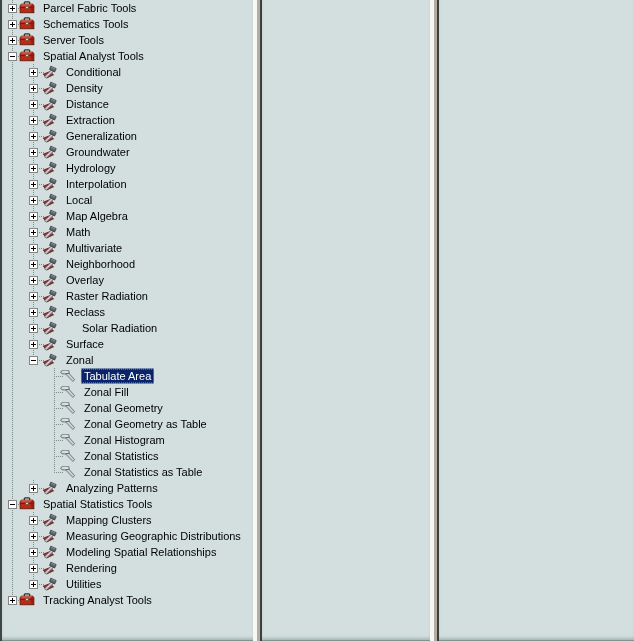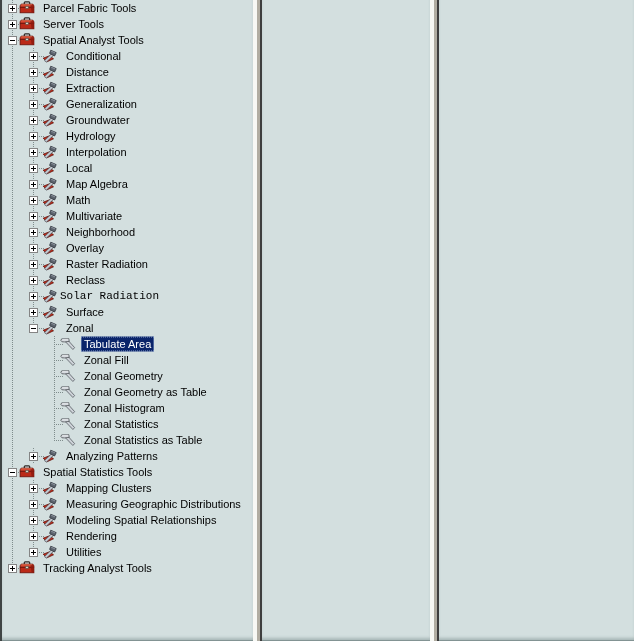--- a/index.html
+++ b/index.html
@@ -93,20 +93,32 @@
         <div class="trow">
           <div class="vline" style="left: 10px; top: 0px; height: 8px;"></div>
           <div class="vline" style="left: 10px; top: 8px; height: 8px;"></div>
           <div class="hline" style="left: 10px; width: 10px;"></div>
           <svg class="pm" style="left: 6px;">
             <use href="#sym-plus"></use>
           </svg>
           <svg class="ticon" style="left: 17px;">
             <use href="#sym-toolbox"></use>
           </svg>
+          <span class="lbl" style="left: 38px;">Schematics Tools</span>
+        </div>
+        <div class="trow">
+          <div class="vline" style="left: 10px; top: 0px; height: 8px;"></div>
+          <div class="vline" style="left: 10px; top: 8px; height: 8px;"></div>
+          <div class="hline" style="left: 10px; width: 10px;"></div>
+          <svg class="pm" style="left: 6px;">
+            <use href="#sym-plus"></use>
+          </svg>
+          <svg class="ticon" style="left: 17px;">
+            <use href="#sym-toolbox"></use>
+          </svg>
           <span class="lbl" style="left: 38px;">Server Tools</span>
         </div>
         <div class="trow">
           <div class="vline" style="left: 10px; top: 0px; height: 8px;"></div>
           <div class="vline" style="left: 10px; top: 8px; height: 8px;"></div>
           <div class="hline" style="left: 10px; width: 10px;"></div>
           <svg class="pm" style="left: 6px;">
             <use href="#sym-minus"></use>
           </svg>
           <svg class="ticon" style="left: 17px;">
@@ -131,20 +143,33 @@
           <div class="vline" style="left: 10px; top: 0px; height: 16px;"></div>
           <div class="vline" style="left: 31px; top: 0px; height: 8px;"></div>
           <div class="vline" style="left: 31px; top: 8px; height: 8px;"></div>
           <div class="hline" style="left: 31px; width: 12px;"></div>
           <svg class="pm" style="left: 27px;">
             <use href="#sym-plus"></use>
           </svg>
           <svg class="ticon" style="left: 40px;">
             <use href="#sym-toolset"></use>
           </svg>
+          <span class="lbl" style="left: 61px;">Density</span>
+        </div>
+        <div class="trow">
+          <div class="vline" style="left: 10px; top: 0px; height: 16px;"></div>
+          <div class="vline" style="left: 31px; top: 0px; height: 8px;"></div>
+          <div class="vline" style="left: 31px; top: 8px; height: 8px;"></div>
+          <div class="hline" style="left: 31px; width: 12px;"></div>
+          <svg class="pm" style="left: 27px;">
+            <use href="#sym-plus"></use>
+          </svg>
+          <svg class="ticon" style="left: 40px;">
+            <use href="#sym-toolset"></use>
+          </svg>
           <span class="lbl" style="left: 61px;">Distance</span>
         </div>
         <div class="trow">
           <div class="vline" style="left: 10px; top: 0px; height: 16px;"></div>
           <div class="vline" style="left: 31px; top: 0px; height: 8px;"></div>
           <div class="vline" style="left: 31px; top: 8px; height: 8px;"></div>
           <div class="hline" style="left: 31px; width: 12px;"></div>
           <svg class="pm" style="left: 27px;">
             <use href="#sym-plus"></use>
           </svg>
@@ -313,21 +338,21 @@
           <div class="vline" style="left: 10px; top: 0px; height: 16px;"></div>
           <div class="vline" style="left: 31px; top: 0px; height: 8px;"></div>
           <div class="vline" style="left: 31px; top: 8px; height: 8px;"></div>
           <div class="hline" style="left: 31px; width: 12px;"></div>
           <svg class="pm" style="left: 27px;">
             <use href="#sym-plus"></use>
           </svg>
           <svg class="ticon" style="left: 40px;">
             <use href="#sym-toolset"></use>
           </svg>
-          <span class="lbl" style="left: 55px; font-family: Liberation Mono, monospace;">Solar Radiation</span>
+          <span class="lbl" style="left: 77px;">Solar Radiation</span>
         </div>
         <div class="trow">
           <div class="vline" style="left: 10px; top: 0px; height: 16px;"></div>
           <div class="vline" style="left: 31px; top: 0px; height: 8px;"></div>
           <div class="vline" style="left: 31px; top: 8px; height: 8px;"></div>
           <div class="hline" style="left: 31px; width: 12px;"></div>
           <svg class="pm" style="left: 27px;">
             <use href="#sym-plus"></use>
           </svg>
           <svg class="ticon" style="left: 40px;">

